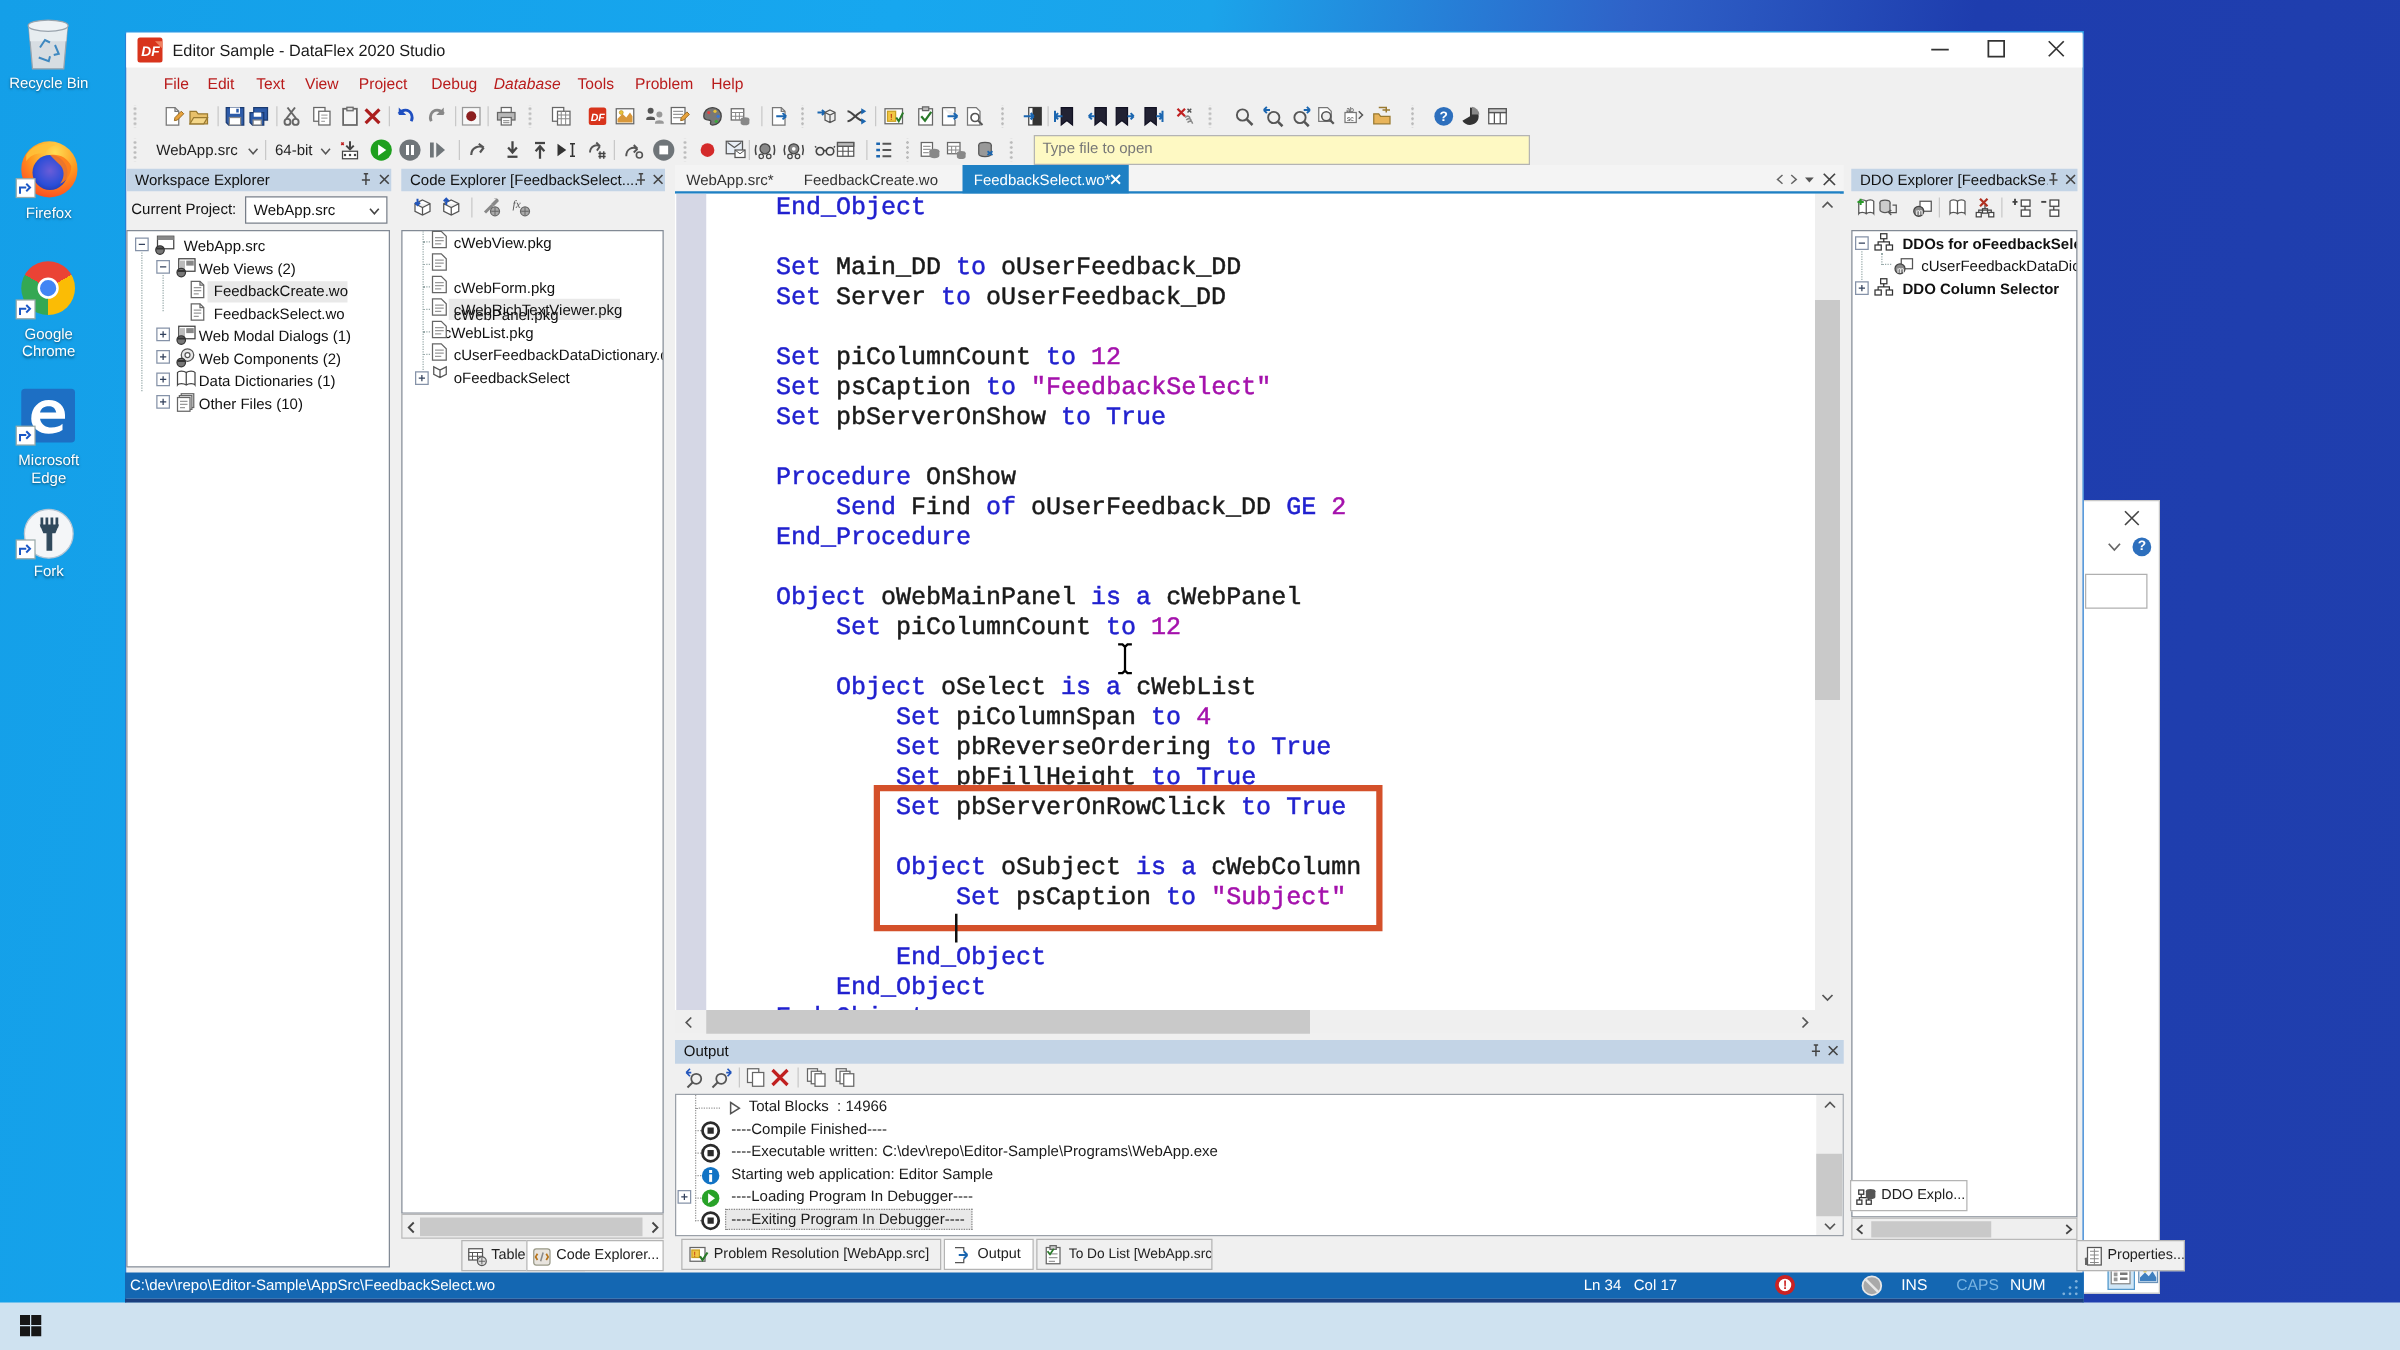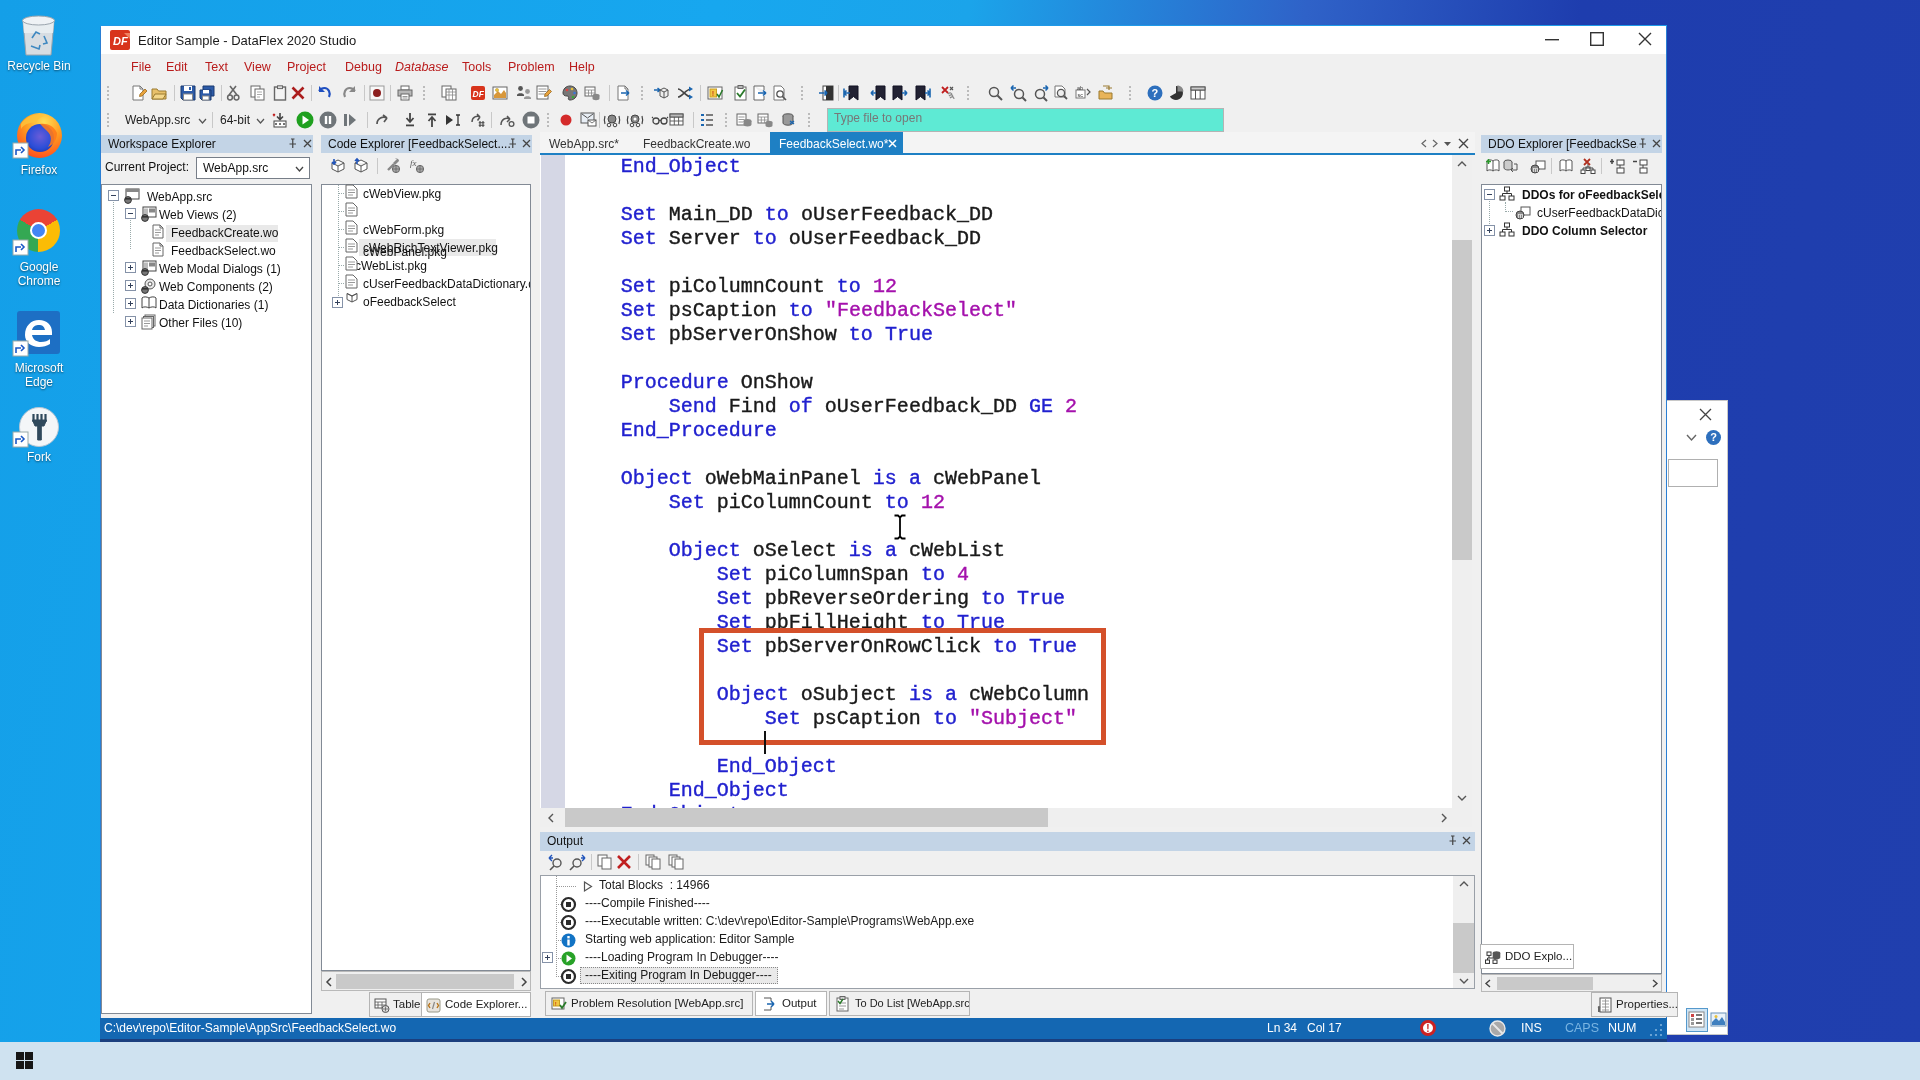--- a/index.html
+++ b/index.html
@@ -500,21 +500,21 @@
       <path d="M1 5 H11 M4.3 5 V11 M7.6 5 V11 M1 8 H11" stroke="#888" stroke-width="0.8"></path>
     <ellipse cx="12" cy="10.5" rx="3.5" ry="1.7" fill="#888"></ellipse>
       <path d="M8.5 10.5 L8.5 13.5 C8.5 14.4 10 15.2 12 15.2 C14 15.2 15.5 14.4 15.5 13.5 L15.5 10.5" fill="#888"></path>
   </svg>
   <svg class="tb" style="left:780px;top:112px" viewBox="0 0 16 16">
     <ellipse cx="8" cy="4" rx="5" ry="2.2" fill="#999" stroke="#555"></ellipse>
     <path d="M3 4 L3 11 C3 12.2 5.2 13.2 8 13.2 C10.8 13.2 13 12.2 13 11 L13 4" fill="#999" stroke="#555"></path>
     <path d="M10 9 L14 12 M14 9 L10 12" stroke="#1b66b0" stroke-width="1.4"></path>
   </svg>
   <div class="grip" style="left:807px;top:111px;"></div>
-  <div class="abs" style="left:827px;top:108px;width:397px;height:24px;background:#5eead4;border:1px solid #b4b4b4;">
+  <div class="abs" style="left:827px;top:108px;width:397px;height:24px;background:#fef9c3;border:1px solid #b4b4b4;">
     <div class="abs" style="left:6px;top:2px;font-size:12px;color:#777;">Type file to open</div>
   </div>
 </div>
 
 <div class="ptitle" style="left:101px;top:135px;width:212px;">
   <div class="t">Workspace Explorer</div>
 </div>
 <svg class="abs" style="left:287px;top:138px" width="11" height="11" viewBox="0 0 11 11">
     <path d="M4 1 L7.5 1 M5.75 1 L5.75 6 M2.5 6 L9 6 M5.75 6 L5.75 10" stroke="#444" stroke-width="1.2" fill="none"></path>
   </svg>
@@ -999,21 +999,21 @@
   <svg class="abs" style="left:4px;top:4px" width="17" height="17" viewBox="0 0 17 17">
     <rect x="2" y="3" width="4" height="3.4" fill="#fff" stroke="#333"></rect>
       <rect x="0.5" y="11" width="4" height="3.4" fill="#fff" stroke="#333"></rect>
       <rect x="8" y="11" width="4" height="3.4" fill="#fff" stroke="#333"></rect>
     <path d="M4 6.5 L4 9 M2.5 11 L2.5 9 L10 9 L10 11" stroke="#333" fill="none"></path>
     <ellipse cx="11.5" cy="4" rx="3.8" ry="1.8" fill="#555"></ellipse>
       <path d="M7.7 4 L7.7 8.5 C7.7 9.5 9.4 10.3 11.5 10.3 C13.6 10.3 15.3 9.5 15.3 8.5 L15.3 4" fill="#555"></path>
   </svg>
   <div class="otxt" style="left:24px;">DDO Explo...</div>
 </div>
-<div class="otab" style="left:1591px;top:992px;width:87px;">
+<div class="otab" style="left:1661px;top:992px;width:87px;">
   <svg class="abs" style="left:5px;top:4px" width="15" height="17" viewBox="0 0 15 17">
     <rect x="3" y="1" width="11" height="14" fill="#fff" stroke="#555"></rect>
     <path d="M5 4 H12 M5 7 H12 M5 10 H12 M5 13 H12 M8.5 2 V15" stroke="#888" stroke-width="0.8"></path>
     <path d="M2 9 C0.8 9 0.5 10 1 11 L1 15 L3 15 L3 11 C3.7 10 3.3 9 2 9 Z" fill="#666"></path>
   </svg>
   <div class="otxt" style="left:24px;">Properties...</div>
 </div>
 
 <div class="abs" style="left:100px;top:1018px;width:1567px;height:21px;background:#1467b2;"></div>
 <div class="abs" style="left:100px;top:1039px;width:1567px;height:3px;background:#1b3f7e;"></div>

